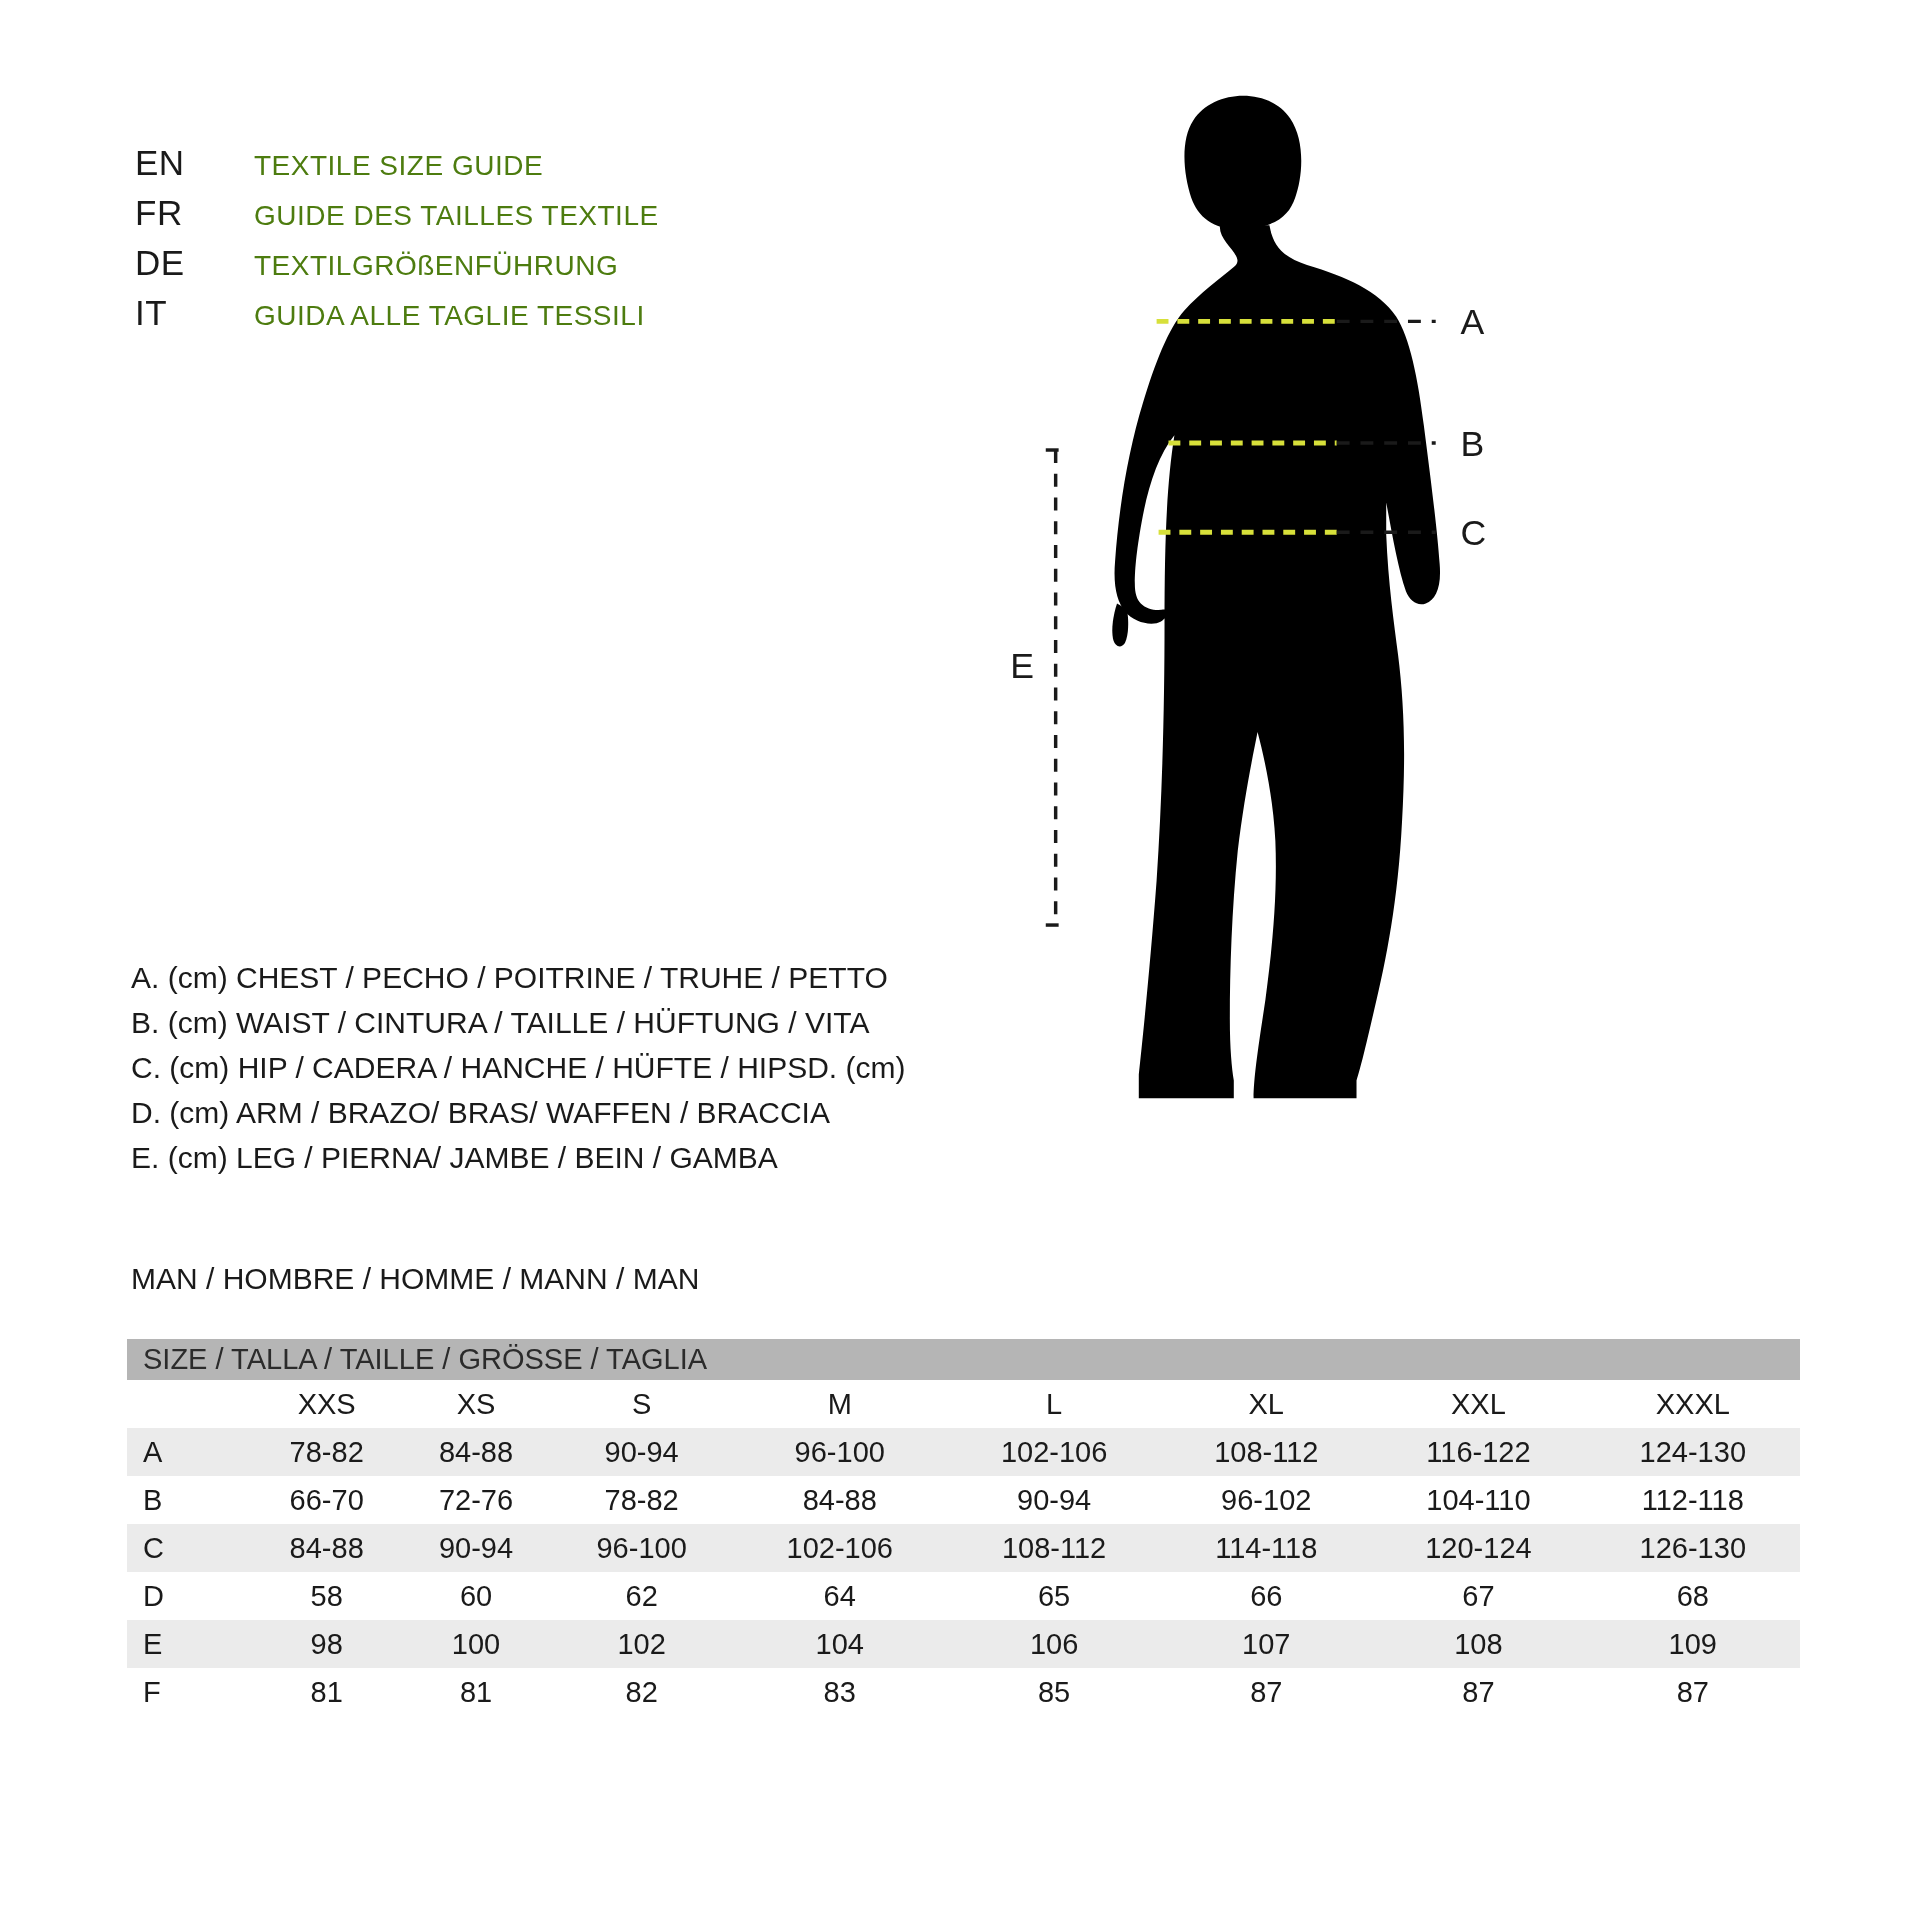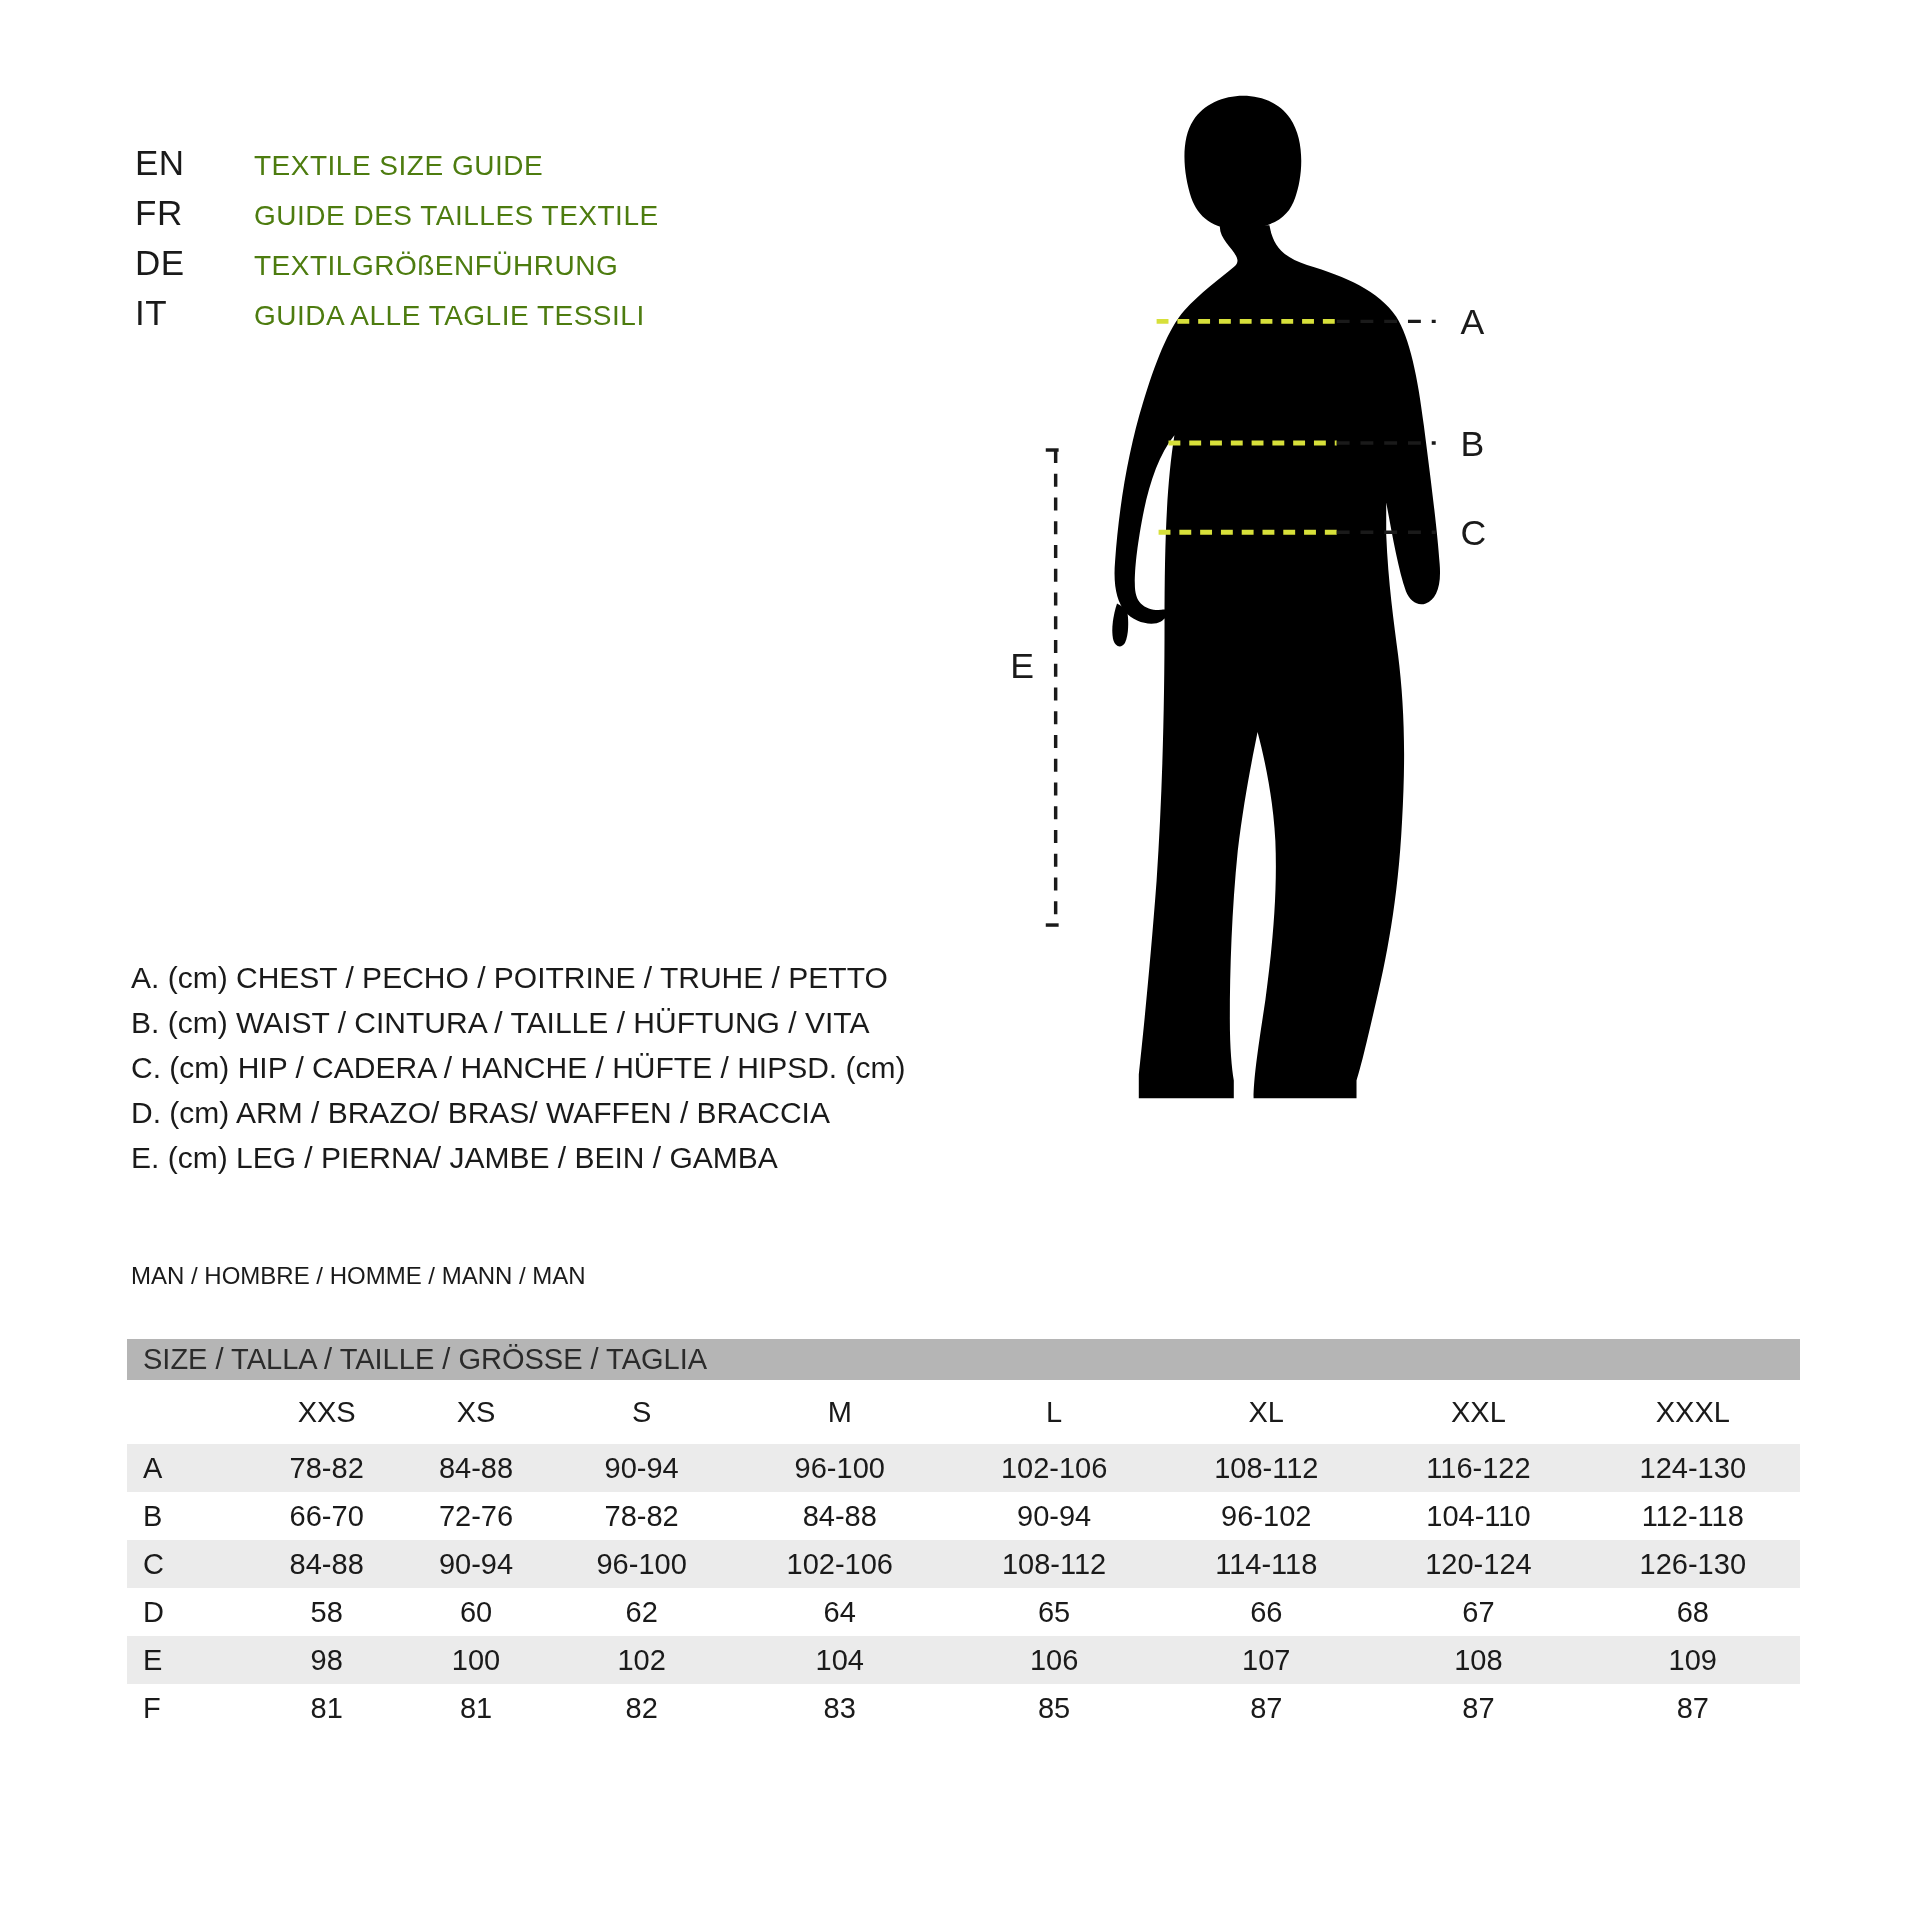--- a/index.html
+++ b/index.html
@@ -51,21 +51,21 @@
   .legend-line {
     font-size: 30px;
     line-height: 45px;
     color: #1a1a1a;
     white-space: nowrap;
   }
   .legend-gender {
     position: absolute;
     left: 131px;
     top: 1262px;
-    font-size: 24px;
+    font-size: 30px;
     color: #1a1a1a;
     white-space: nowrap;
   }
 
   
   .size-table {
     position: absolute;
     left: 127px;
     top: 1339px;
     width: 1673px;
@@ -82,21 +82,21 @@
   .size-table .hdr-row td {
     background: #b5b5b5;
     text-align: left;
     padding-left: 16px;
     height: 41px;
     font-size: 29px;
     color: #2b2b2b;
   }
   .size-table .cols-row td {
     background: #ffffff;
-    height: 64px;
+    height: 48px;
   }
   .size-table tr.shade td {
     background: #ebebeb;
   }
   .size-table tr.plain td {
     background: #ffffff;
   }
   .col-label {
     width: 109px;
     text-align: left !important;

